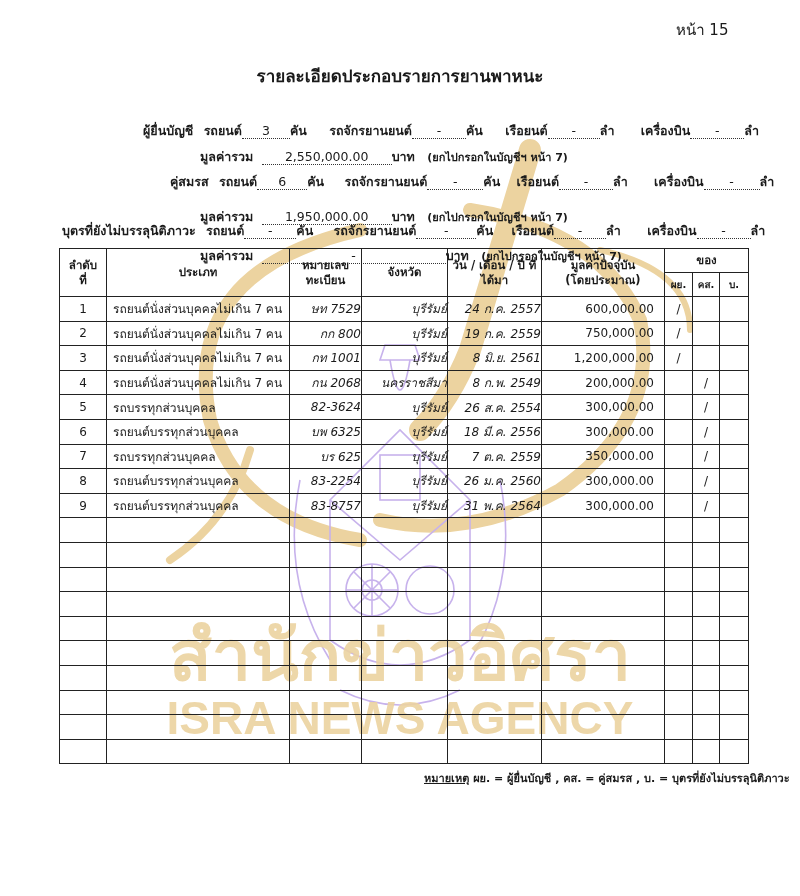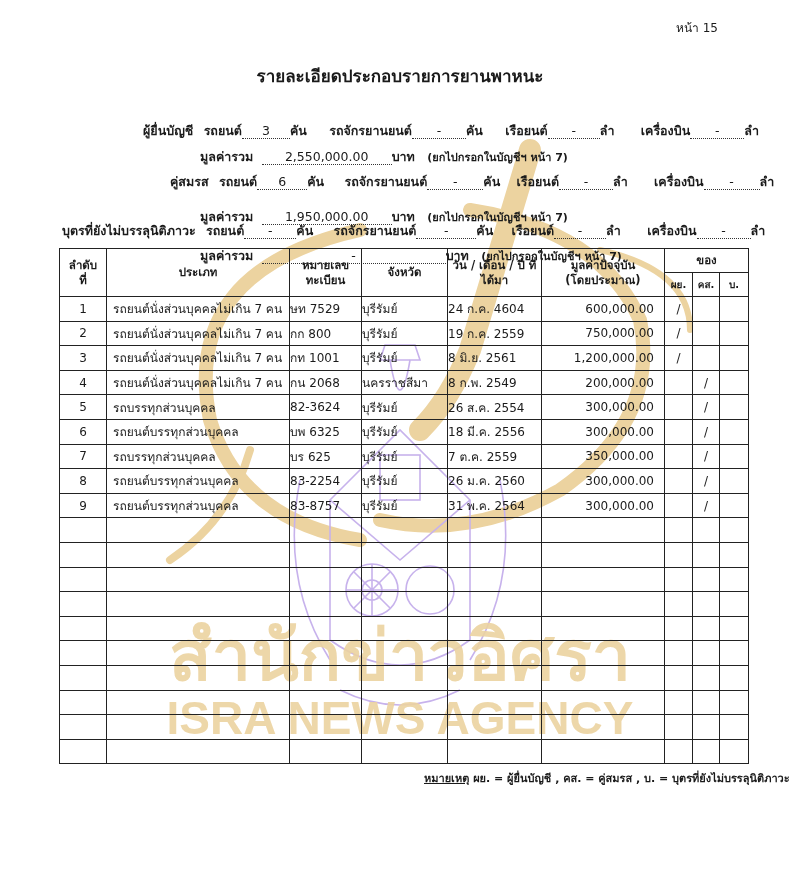--- a/index.html
+++ b/index.html
@@ -1,37 +1,37 @@
 <!DOCTYPE html>
 <html><head>
   <meta charset="utf-8">
   <style>
     html, body { margin:0; padding:0; }
     body {
       width:800px; height:896px; background:#ffffff; position:relative; overflow:hidden;
       font-family:"DejaVu Sans", sans-serif; color:#1a1a1a;
     }
     .wm { position:absolute; pointer-events:none; z-index:0; }
-    .page-num { position:absolute; top:18px; left:676px; font-size:12px; z-index:2; }
+    .page-num { position:absolute; top:18px; left:676px; font-size:15px; z-index:2; }
     .doc-title { position:absolute; top:62px; left:0; width:800px; text-align:center; font-size:17px; font-weight:bold; z-index:2; }
     .line { position:absolute; font-size:12.5px; font-weight:bold; white-space:nowrap; z-index:2;margin-top:28px; }
     .line .lbl { display:inline-block; }
     .dots { display:inline-block; border-bottom:1px dotted #333; text-align:center; font-weight:normal; height:14px; line-height:14px; vertical-align:baseline; }
     .note { font-size:11px; font-weight:bold; margin-left:8px; }
 
     table.veh {
       position:absolute; left:59px; top:248px; border-collapse:collapse; z-index:2;
       font-size:12px; table-layout:fixed;
     }
     table.veh th, table.veh td { border:1.3px solid #222; padding:0; }
     table.veh th { font-weight:bold; font-size:11.5px; line-height:15px; text-align:center; }
     table.veh td { height:23.6px; }
     .c-no { text-align:center; }
     .c-type { text-align:left; padding-left:6px !important; }
-    .c-plate, .c-prov, .c-date { text-align:left; }
+    .c-plate, .c-prov, .c-date { text-align:right;font-style:italic; }
     .c-val { text-align:right; padding-right:10px !important; }
     .c-own { text-align:center; }
     .footnote { position:absolute; top:769px; left:424px; font-size:11px; font-weight:bold; z-index:2; white-space:nowrap; }
     .footnote .ul { text-decoration:underline; }
   </style>
 </head>
 <body>
 
 <svg class="wm" width="800" height="896" style="left:0;top:0;">
 
@@ -131,21 +131,21 @@
       <th style="font-size:10px">คส.</th>
       <th style="font-size:10px">บ.</th>
     </tr>
   </thead>
   <tbody>
     <tr>
       <td class="c-no">1</td>
       <td class="c-type">รถยนต์นั่งส่วนบุคคลไม่เกิน 7 คน</td>
       <td class="c-plate">ษท 7529</td>
       <td class="c-prov">บุรีรัมย์</td>
-      <td class="c-date">24 ก.ค. 4604</td>
+      <td class="c-date">24 ก.ค. 2557</td>
       <td class="c-val">600,000.00</td>
       <td class="c-own">/</td>
       <td class="c-own"></td>
       <td class="c-own"></td>
     </tr>
     <tr>
       <td class="c-no">2</td>
       <td class="c-type">รถยนต์นั่งส่วนบุคคลไม่เกิน 7 คน</td>
       <td class="c-plate">กก 800</td>
       <td class="c-prov">บุรีรัมย์</td>

